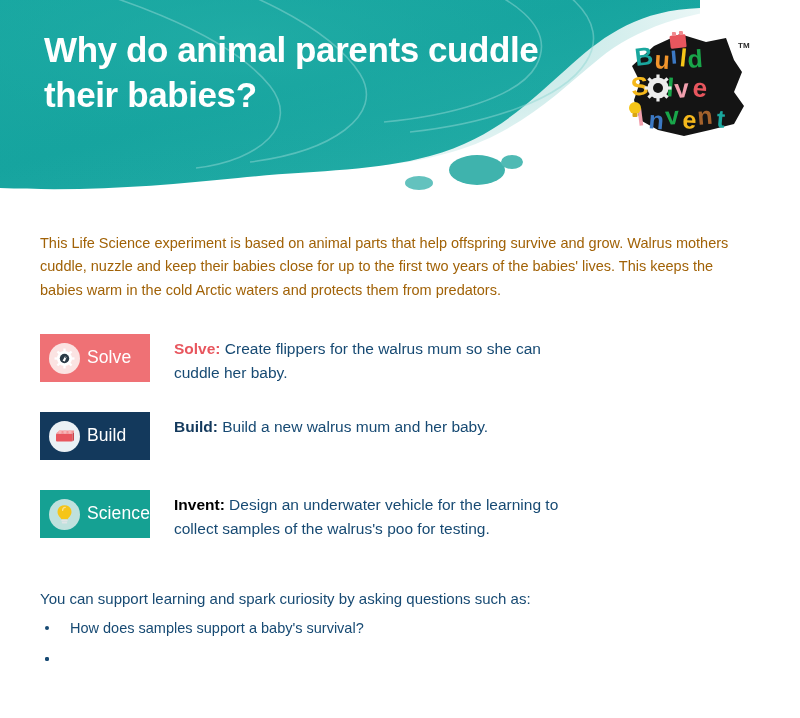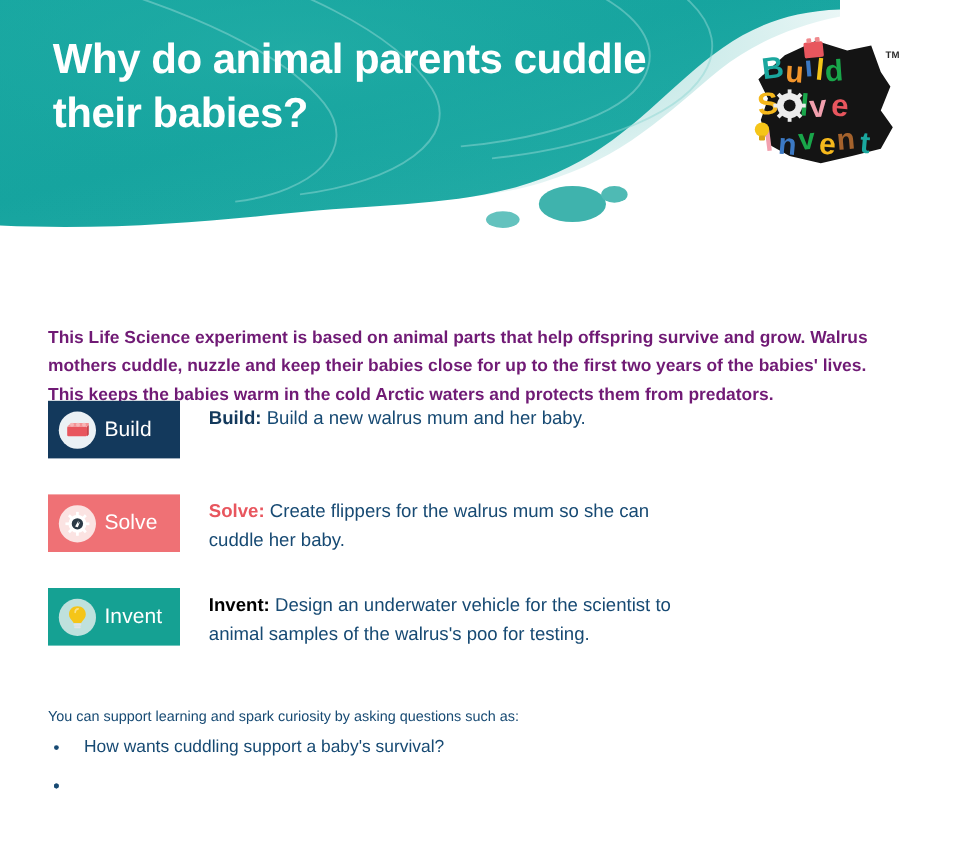--- a/index.html
+++ b/index.html
@@ -60,25 +60,24 @@
     z-index: 6;
   }
   .logo-svg { display: block; width: 140px; height: 118px; }
 
   
   .intro {
     position: absolute;
     left: 40px;
     top: 232px;
     width: 700px;
-    color: #701a75;
+    color: #a16207;
     font-size: 14.5px;
     line-height: 1.62;
-    font-weight: bold;
-    margin-top: 39px;
+    font-weight: normal;
   }
 
   
   .steps {
     position: absolute;
     left: 40px;
     top: 334px;
     width: 720px;
   }
 
@@ -145,21 +144,21 @@
   
   .questions {
     position: absolute;
     left: 40px;
     top: 588px;
     width: 700px;
     color: #174A73;
   }
 
   .questions-lead {
-    font-size: 12px;
+    font-size: 15px;
     line-height: 1.5;
     margin-bottom: 7px;
   }
 
   .q-list { list-style: none; }
 
   .q-item {
     position: relative;
     font-size: 14.5px;
     line-height: 1.5;
@@ -280,39 +279,20 @@
         <rect x="14.5" y="87" width="5" height="4" rx="1" fill="#D9A514"></rect>
 
         <text x="120" y="22" font-family="'Liberation Sans', sans-serif" font-size="8" font-weight="bold" fill="#2A2A2A">TM</text>
       </svg>
     </div>
   </div>
 
   <div class="intro">This Life Science experiment is based on animal parts that help offspring survive and grow. Walrus mothers cuddle, nuzzle and keep their babies close for up to the first two years of the babies' lives. This keeps the babies warm in the cold Arctic waters and protects them from predators.</div>
 
   <div class="steps">
-
-    <div class="step-row">
-      <div class="badge badge-build">
-        <span class="badge-icon badge-icon-build">
-          <svg width="19" height="17" viewBox="0 0 19 17" xmlns="http://www.w3.org/2000/svg">
-            <rect x="1" y="5.5" width="16.5" height="8" rx="1" fill="#E8565E"></rect>
-            <path d="M1,5.5 L4.5,2.5 L21,2.5 L17.5,5.5 Z" fill="#F49295"></path>
-            <path d="M17.5,5.5 L21,2.5 L21,10.5 L17.5,13.5 Z" fill="#C8454C"></path>
-            <circle cx="5" cy="4" r="1.7" fill="#F7B6B7"></circle>
-            <circle cx="10" cy="4" r="1.7" fill="#F7B6B7"></circle>
-            <circle cx="15" cy="4" r="1.7" fill="#F7B6B7"></circle>
-          </svg>
-        </span>
-        <span class="badge-label">Build</span>
-      </div>
-      <div class="step-text">
-        <span class="kw kw-build">Build:</span><span> Build a new walrus mum and her baby.</span>
-      </div>
-    </div>
 
     <div class="step-row">
       <div class="badge badge-solve">
         <span class="badge-icon badge-icon-solve">
           <svg width="21" height="21" viewBox="0 0 24 24" xmlns="http://www.w3.org/2000/svg">
             <g fill="#FFFFFF">
               <circle cx="12" cy="12" r="8.6"></circle>
               <g>
                 <rect x="10.7" y="0.6" width="2.6" height="4"></rect>
                 <rect x="10.7" y="19.4" width="2.6" height="4"></rect>
@@ -329,47 +309,66 @@
           </svg>
         </span>
         <span class="badge-label">Solve</span>
       </div>
       <div class="step-text">
         <span class="kw kw-solve">Solve:</span><span> Create flippers for the walrus mum so she can cuddle her baby.</span>
       </div>
     </div>
 
     <div class="step-row">
+      <div class="badge badge-build">
+        <span class="badge-icon badge-icon-build">
+          <svg width="19" height="17" viewBox="0 0 19 17" xmlns="http://www.w3.org/2000/svg">
+            <rect x="1" y="5.5" width="16.5" height="8" rx="1" fill="#E8565E"></rect>
+            <path d="M1,5.5 L4.5,2.5 L21,2.5 L17.5,5.5 Z" fill="#F49295"></path>
+            <path d="M17.5,5.5 L21,2.5 L21,10.5 L17.5,13.5 Z" fill="#C8454C"></path>
+            <circle cx="5" cy="4" r="1.7" fill="#F7B6B7"></circle>
+            <circle cx="10" cy="4" r="1.7" fill="#F7B6B7"></circle>
+            <circle cx="15" cy="4" r="1.7" fill="#F7B6B7"></circle>
+          </svg>
+        </span>
+        <span class="badge-label">Build</span>
+      </div>
+      <div class="step-text">
+        <span class="kw kw-build">Build:</span><span> Build a new walrus mum and her baby.</span>
+      </div>
+    </div>
+
+    <div class="step-row">
       <div class="badge badge-invent">
         <span class="badge-icon badge-icon-invent">
           <svg width="17" height="21" viewBox="0 0 17 21" xmlns="http://www.w3.org/2000/svg">
             <path d="M8.5,1.2 C12.6,1.2 15.5,4.1 15.5,7.9
                      C15.5,10.6 13.9,12.2 12.6,13.7
                      L11.6,15.2 L5.4,15.2 L4.4,13.7
                      C3.1,12.2 1.5,10.6 1.5,7.9
                      C1.5,4.1 4.4,1.2 8.5,1.2 Z" fill="#F5C518"></path>
             <rect x="5.3" y="15.6" width="6.4" height="1.8" rx="0.7" fill="#E0E4E6"></rect>
             <rect x="5.8" y="17.8" width="5.4" height="1.7" rx="0.7" fill="#E0E4E6"></rect>
             <path d="M6.6,6.4 C6.6,4.6 7.6,3.5 9.2,3.4" stroke="#FBE28A" stroke-width="1.3" fill="none" stroke-linecap="round"></path>
           </svg>
         </span>
-        <span class="badge-label">Invent</span>
+        <span class="badge-label">Science</span>
       </div>
       <div class="step-text">
-        <span class="kw kw-invent">Invent:</span><span> Design an underwater vehicle for the scientist to animal samples of the walrus's poo for testing.</span>
+        <span class="kw kw-invent">Invent:</span><span> Design an underwater vehicle for the learning to collect samples of the walrus's poo for testing.</span>
       </div>
     </div>
   </div>
 
   <div class="questions">
     <div class="questions-lead">You can support learning and spark curiosity by asking questions such as:</div>
     <ul class="q-list">
       <li class="q-item">
         <span class="q-bullet"></span>
-        <span>How wants cuddling support a baby's survival?</span>
+        <span>How does samples support a baby's survival?</span>
       </li>
       <li class="q-item">
         <span class="q-bullet"></span>
       </li>
       <li class="q-item">
         <span class="q-bullet"></span>
       </li>
     </ul>
   </div>
 

